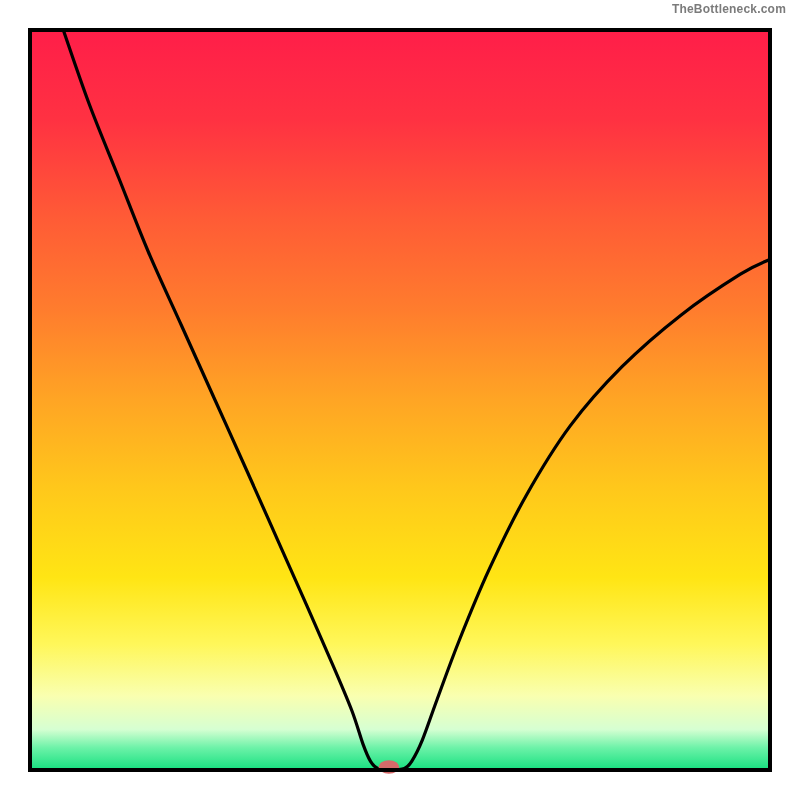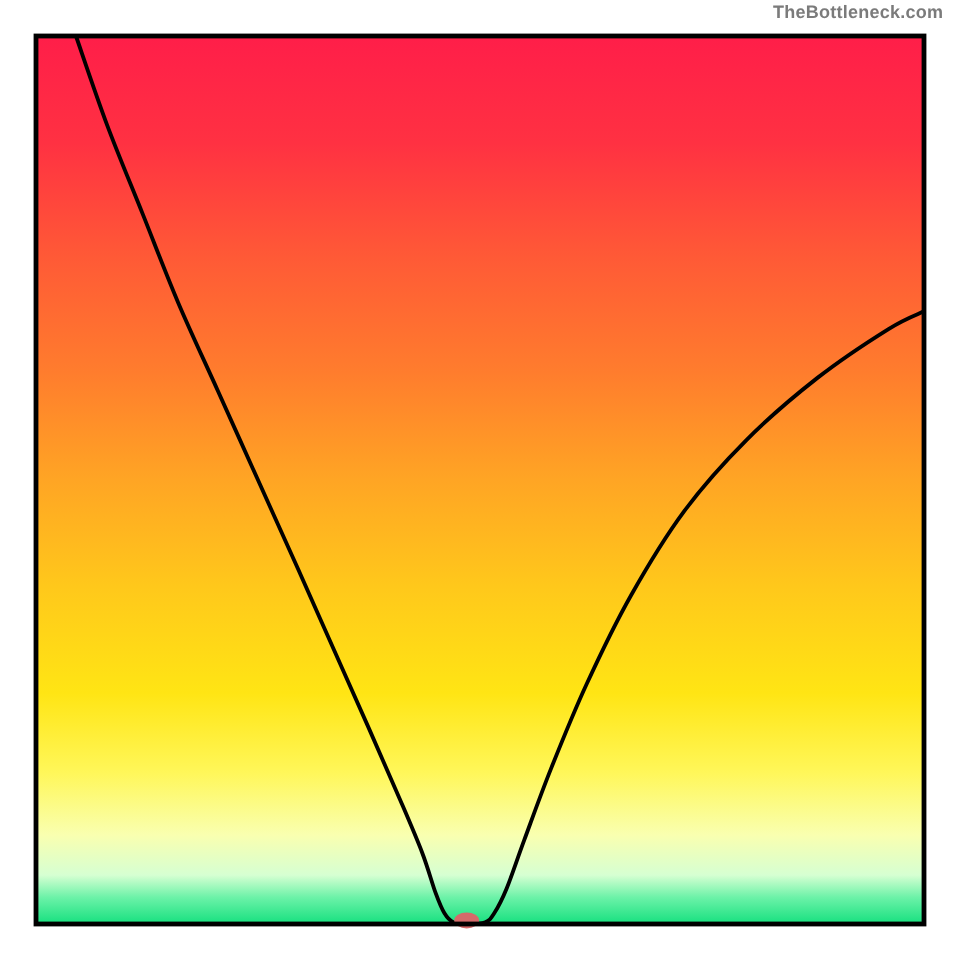--- a/index.html
+++ b/index.html
@@ -8,21 +8,21 @@
     width: 800px;
     height: 800px;
     background: #ffffff;
     font-family: Arial, Helvetica, sans-serif;
     overflow: hidden;
   }
   .watermark {
     position: absolute;
     top: 2px;
     right: 14px;
-    font-size: 15px;
+    font-size: 12px;
     font-weight: 600;
     color: #7b7b7b;
     letter-spacing: 0.2px;
     z-index: 10;
   }
   .chart-wrap {
     position: absolute;
     top: 0;
     left: 0;
     width: 800px;

